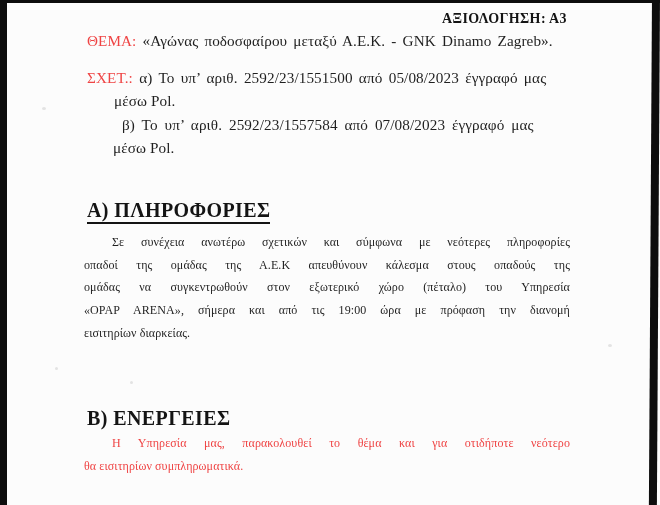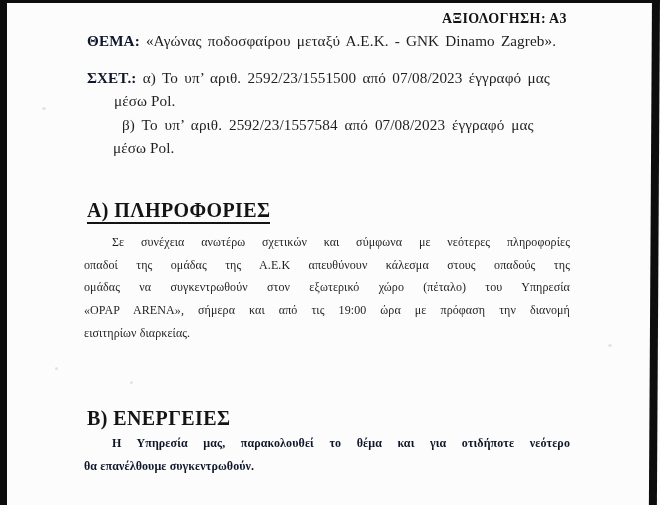--- a/index.html
+++ b/index.html
@@ -56,21 +56,21 @@
   .thema {
     position: absolute;
     top: 32px;
     left: 87px;
     width: 500px;
     font-size: 15.2px;
     word-spacing: 2.2px;
     letter-spacing: 0.1px;
     white-space: nowrap;
   }
-  .b { font-weight: bold; color: #0f172a; }
+  .b { font-weight: normal; color: #ef4444; }
   
   .sxet {
     position: absolute;
     top: 66px;
     left: 87px;
     width: 490px;
     font-size: 15.2px;
     line-height: 23.3px;
     letter-spacing: 0.1px;
   }
@@ -144,21 +144,21 @@
   <div class="eval">ΑΞΙΟΛΟΓΗΣΗ: Α3</div>
 
   <div class="thema">
     <span class="b">ΘΕΜΑ:</span>
     <span>«Αγώνας ποδοσφαίρου μεταξύ Α.Ε.Κ. - GNK Dinamo Zagreb».</span>
   </div>
 
   <div class="sxet">
     <div class="sxet-row r1">
       <span class="b">ΣΧΕΤ.:</span>
-      <span>α) Το υπ’ αριθ. 2592/23/1551500 από 07/08/2023 έγγραφό μας</span>
+      <span>α) Το υπ’ αριθ. 2592/23/1551500 από 05/08/2023 έγγραφό μας</span>
     </div>
     <div class="sxet-row r2">μέσω Pol.</div>
     <div class="sxet-row r3">β) Το υπ’ αριθ. 2592/23/1557584 από 07/08/2023 έγγραφό μας</div>
     <div class="sxet-row r4">μέσω Pol.</div>
   </div>
 
   <div class="heading a">
     <span class="u">Α) ΠΛΗΡΟΦΟΡΙΕΣ</span>
   </div>
 
@@ -167,16 +167,16 @@
     <div class="pline">οπαδοί της ομάδας της Α.Ε.Κ απευθύνουν κάλεσμα στους οπαδούς της</div>
     <div class="pline">ομάδας να συγκεντρωθούν στον εξωτερικό χώρο (πέταλο) του Υπηρεσία</div>
     <div class="pline">«OPAP ARENA», σήμερα και από τις 19:00 ώρα με πρόφαση την διανομή</div>
     <div class="pline last">εισιτηρίων διαρκείας.</div>
   </div>
 
   <div class="heading b">Β) ΕΝΕΡΓΕΙΕΣ</div>
 
   <div class="para b">
     <div class="pline first">Η Υπηρεσία μας, παρακολουθεί το θέμα και για οτιδήποτε νεότερο</div>
-    <div class="pline last">θα επανέλθουμε συγκεντρωθούν.</div>
+    <div class="pline last">θα εισιτηρίων συμπληρωματικά.</div>
   </div>
 
 </div>
 
 </body></html>

